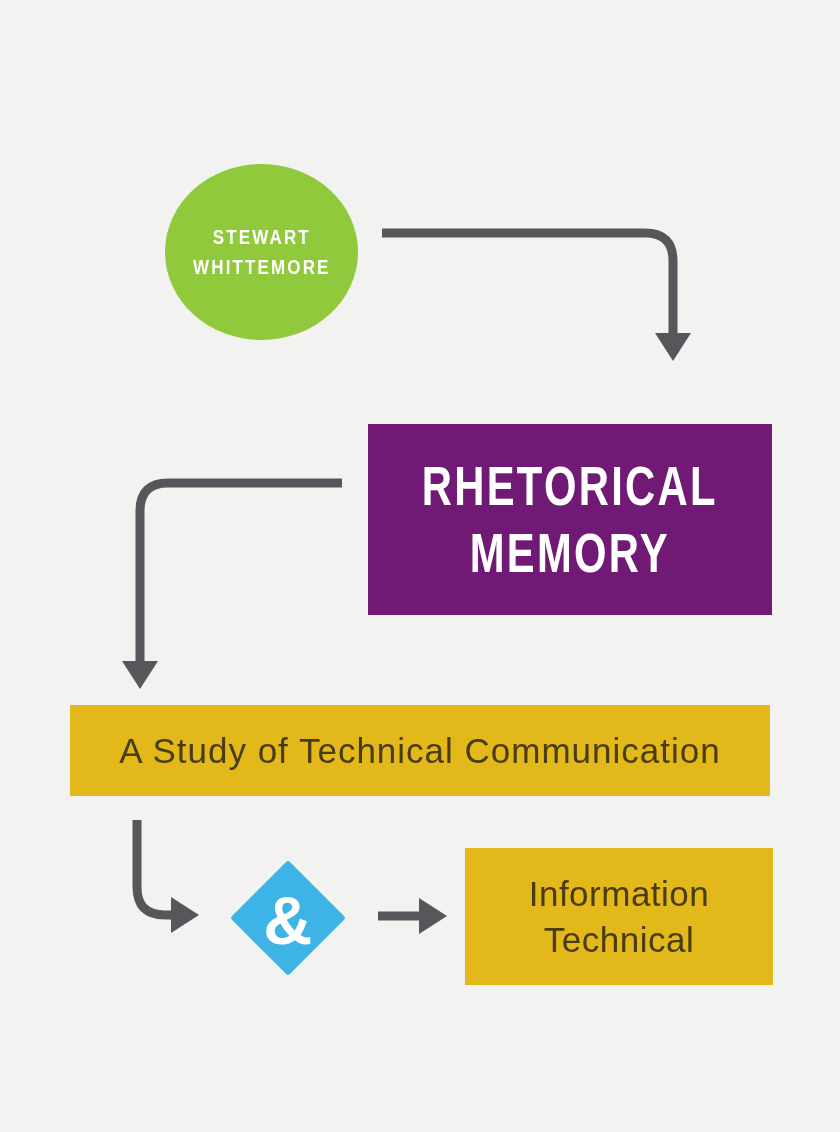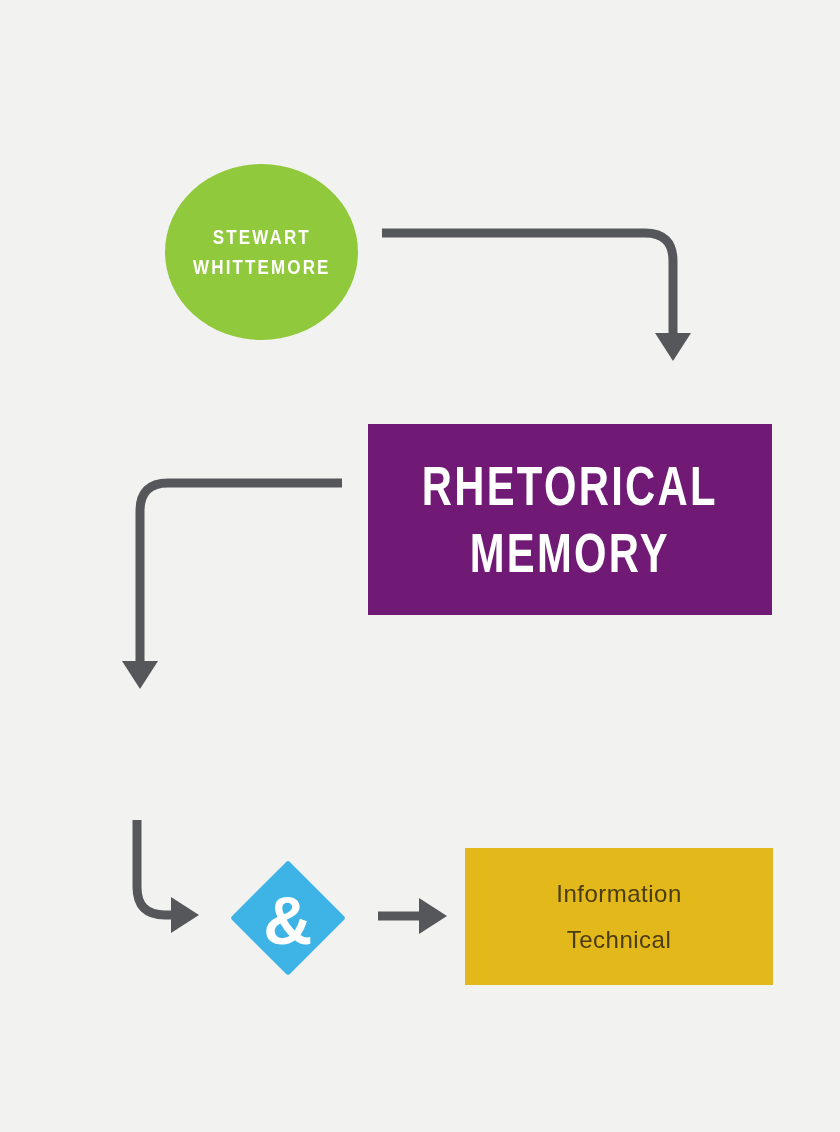--- a/index.html
+++ b/index.html
@@ -107,21 +107,21 @@
     position: absolute;
     left: 465px; top: 848px;
     width: 308px; height: 137px;
     background: #e3b81b;
     display: flex;
     align-items: center;
     justify-content: center;
   }
   .subtitle2-text {
     color: #4a3c11;
-    font-size: 24px;
+    font-size: 35px;
     letter-spacing: 0.5px;
     line-height: 46px;
     text-align: center;
   }
 </style>
 </head>
 <body>
 
 <div class="cover">
 
@@ -151,20 +151,23 @@
     </div>
   </div>
 
   <div class="title-box">
     <div class="title-text">
       <div>RHETORICAL</div>
       <div>MEMORY</div>
     </div>
   </div>
 
+  <div class="subtitle-bar">
+    <div class="subtitle-text">A Study of Technical Communication</div>
+  </div>
 
   <div class="amp-diamond">
     <div class="amp-text">&amp;</div>
   </div>
 
   <div class="subtitle2-box">
     <div class="subtitle2-text">
       <div>Information</div>
       <div>Technical</div>
     </div>

